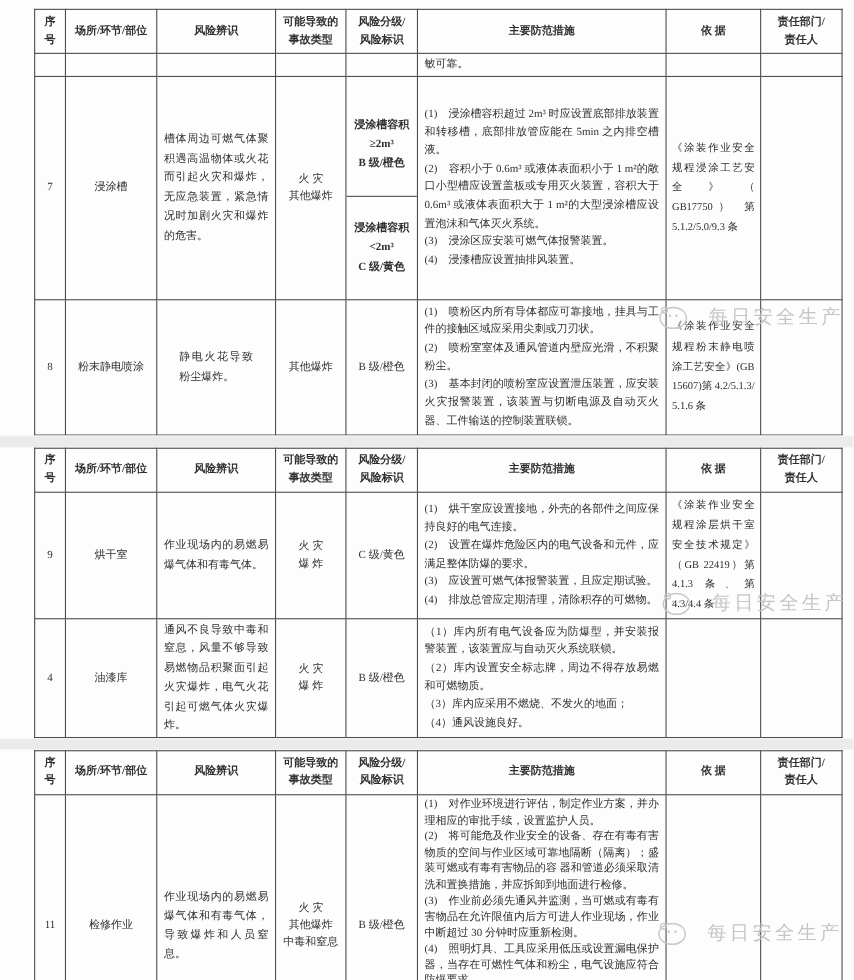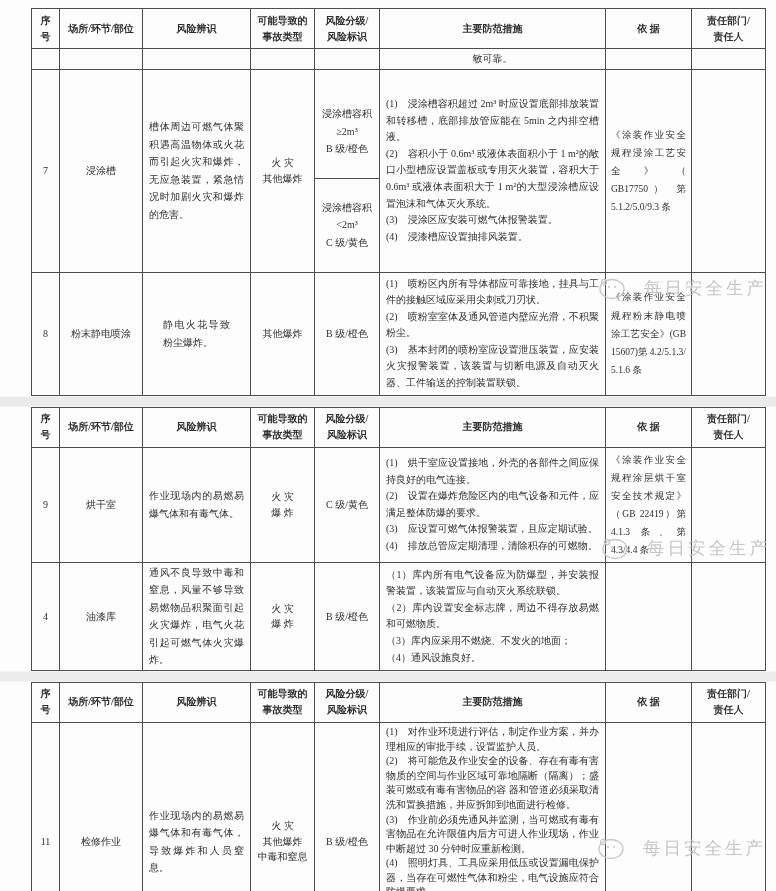--- a/index.html
+++ b/index.html
@@ -25,25 +25,25 @@
     overflow:hidden;
   }
   th{font-weight:bold;font-size:10px;line-height:1.6;}
   td.measures{
     text-align:justify;padding:3px 6px;line-height:1.66;
   }
   td.measures.tight{line-height:1.46;padding:2px 6px;}
   td.basis{
     text-align:justify;padding:3px 5px;font-size:9.5px;line-height:1.9;
   }
-  td.cont{vertical-align:top;text-align:center;line-height:1.4;}
+  td.cont{vertical-align:top;text-align:left;line-height:1.4;}
   td.splitcell{padding:0;}
   .sub{
     display:flex;align-items:center;justify-content:center;
-    white-space:pre-line;line-height:1.75;
+    white-space:pre-line;line-height:1.75;font-weight:bold;
   }
   .sub.top{height:92px;border-bottom:1px solid #4d4d4d;}
   .sub.bottom{height:62px;}
   .wm{
     position:absolute;display:flex;align-items:center;gap:18px;
     color:#c0c0c0;font-size:17.5px;letter-spacing:3px;
     font-family:"Liberation Sans","DejaVu Sans",sans-serif;
     opacity:.9;pointer-events:none;white-space:nowrap;z-index:5;
   }
   .wm svg{flex:0 0 auto;}

